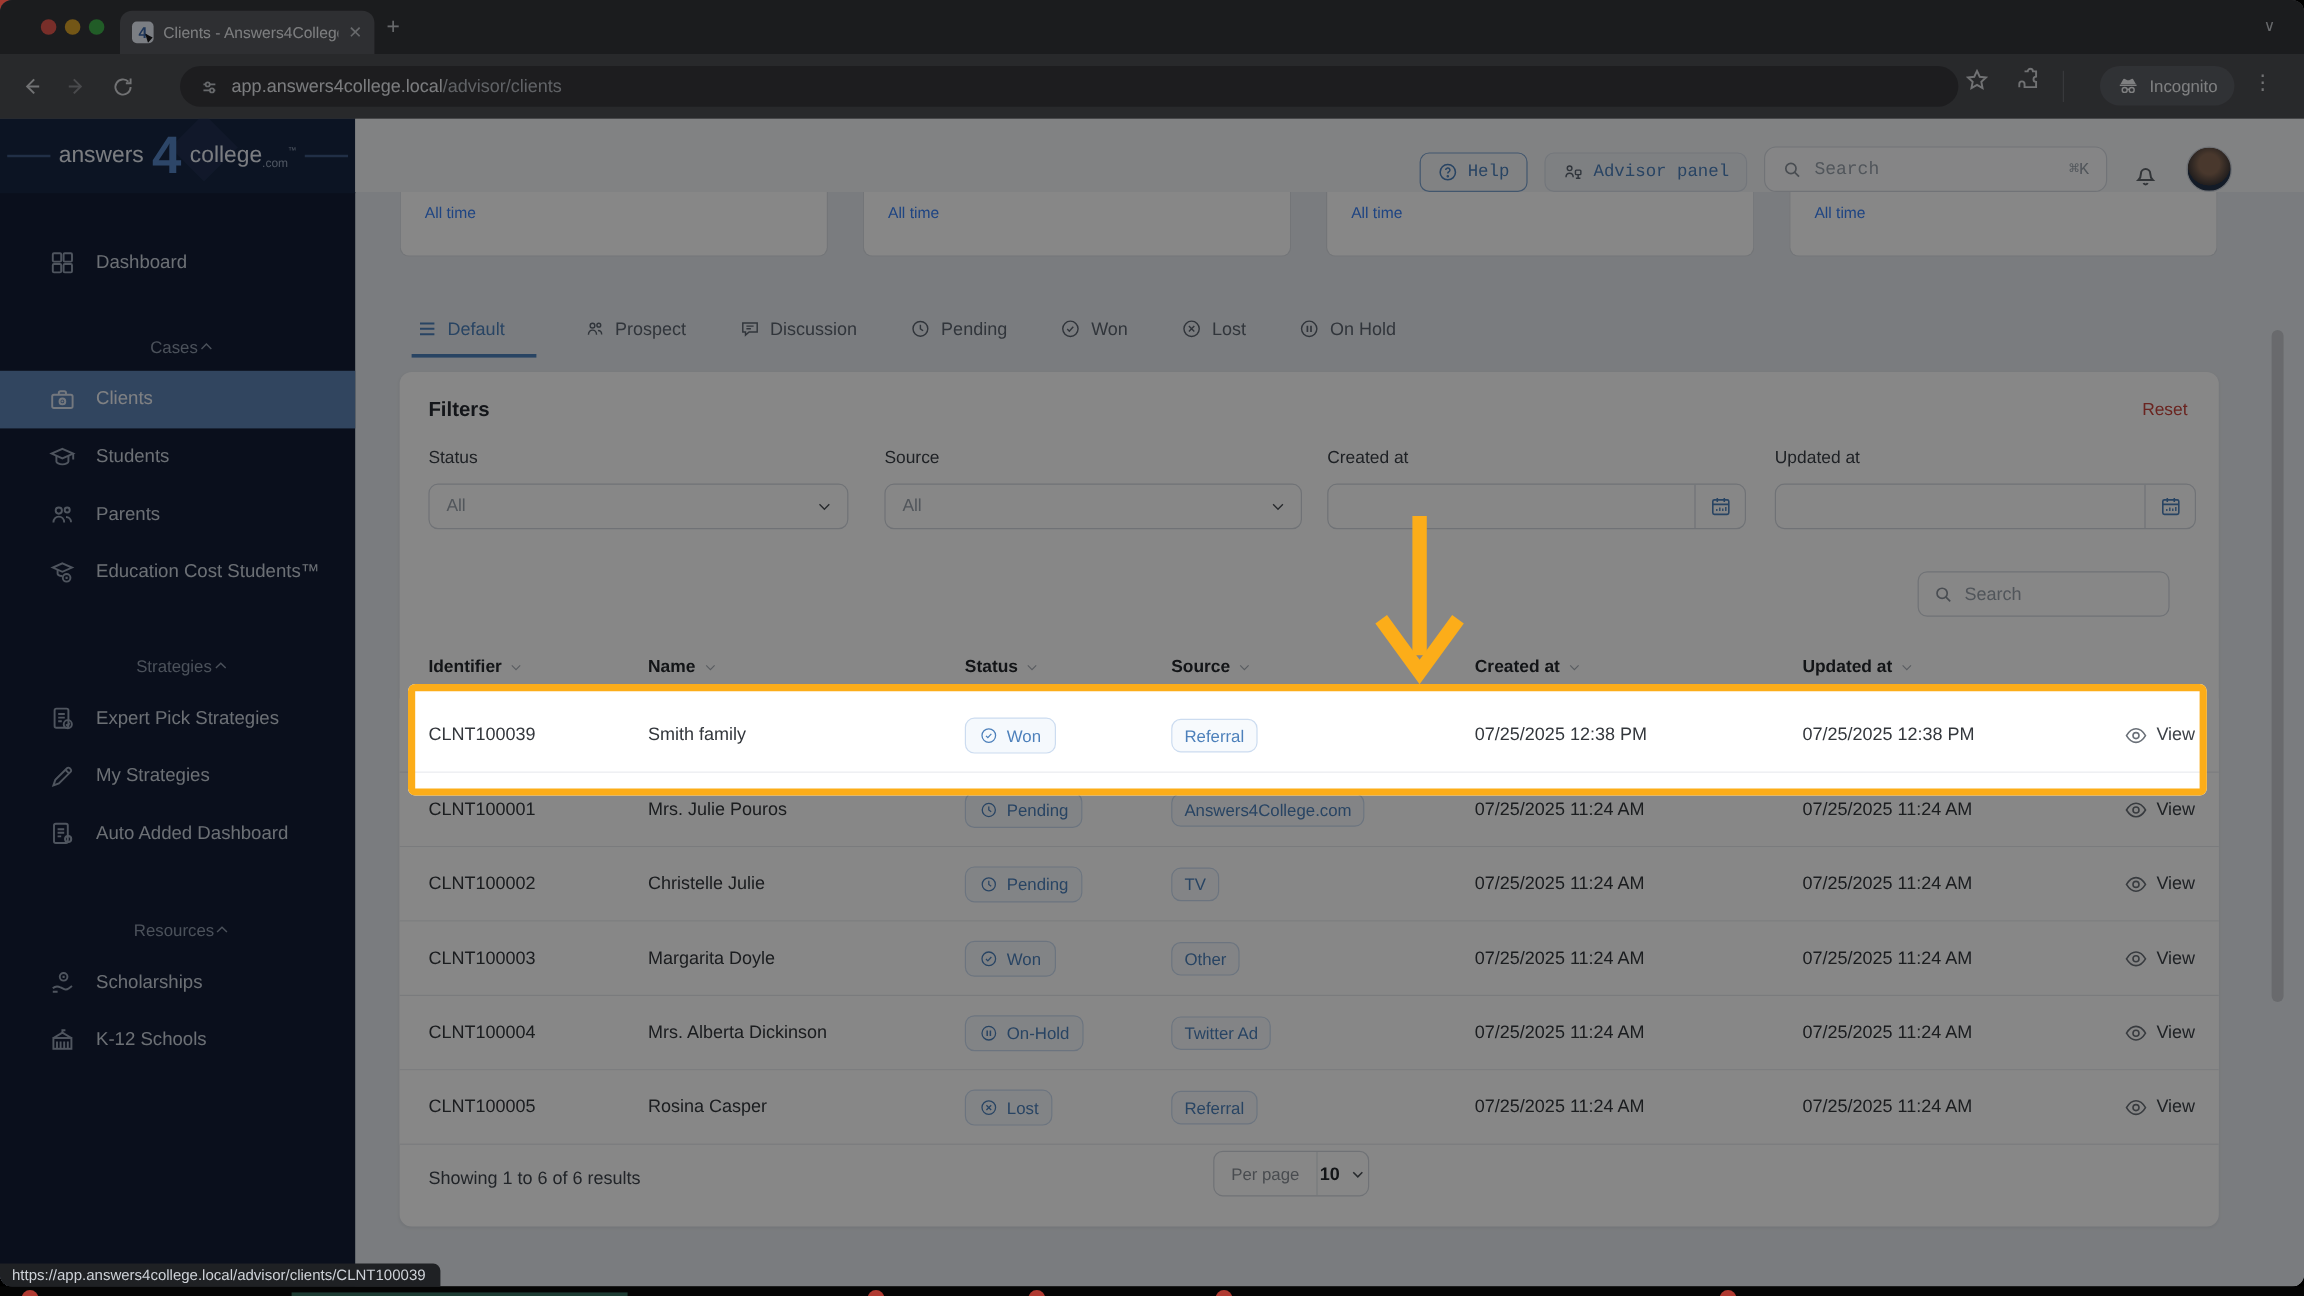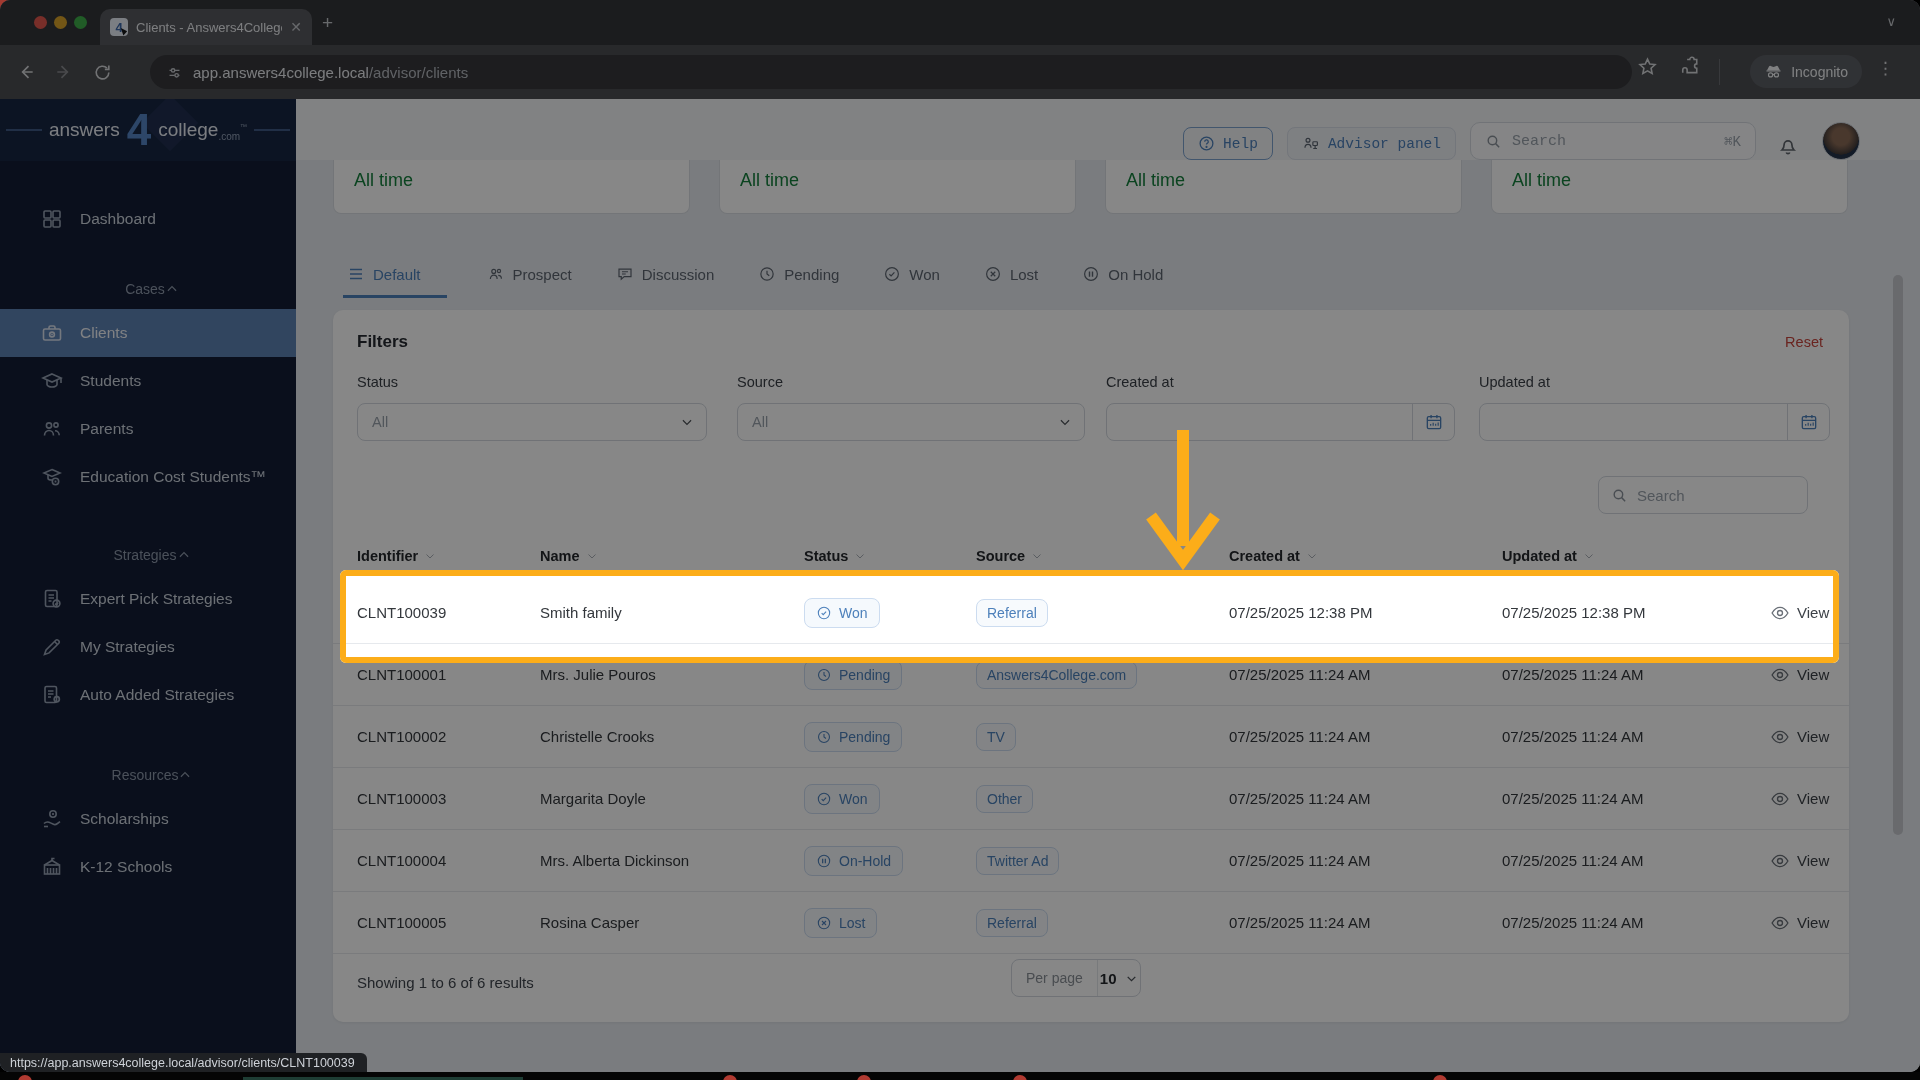--- a/index.html
+++ b/index.html
@@ -64,21 +64,21 @@
   .hdr-btn { height:33px; border-radius:8px; display:flex; align-items:center; gap:8px; padding:0 14px; font-size:14.5px; }
   #help-btn { border:1px solid #7da3cf; color:#4d80bb; background:transparent; }
   #advisor-btn { border:1px solid #d9dfe8; background:#eef1f6; color:#4d80bb; }
   #hdr-search { width:286px; height:38px; border:1px solid #d6dae1; border-radius:10px; background:#fbfcfd; display:flex; align-items:center; gap:10px; padding:0 14px; color:#9aa2ac; font-size:15px; }
   #hdr-search .spacer { flex:1; }
   #hdr-shortcut { color:#9aa2ac; font-size:14px; }
   #bell-wrap { width:26px; height:26px; color:#5f646b; margin:0 6px; }
   #avatar { width:38px; height:38px; border-radius:50%; background:radial-gradient(circle at 50% 38%, #8a6a55 0 30%, #423b3a 62%, #24334a 63%); border:1px solid #cfd4db; }
 
   
-  .tf-card { position:absolute; top:61px; width:357px; height:54px; background:#fff; border:1px solid #d9dde3; border-top:none; border-radius:0 0 8px 8px; color:#15803d; font-size:18px; padding:10px 0 0 20px; }
+  .tf-card { position:absolute; top:61px; width:357px; height:54px; background:#fff; border:1px solid #d9dde3; border-top:none; border-radius:0 0 8px 8px; color:#3b82f6; font-size:13px; padding:10px 0 0 20px; }
 
   
   #view-tabs { position:absolute; left:343px; top:160px; height:46px; display:flex; gap:36px; align-items:flex-start; }
   .vtab { display:flex; align-items:center; gap:8px; font-size:15px; color:#5d6570; padding:6px 4px 12px 4px; cursor:pointer; }
   .vtab .ti { width:18px; height:18px; }
   .vtab.active { color:#4d80bb; border-bottom:3px solid #4d80bb; padding-right:26px; }
 
   
   #card { position:absolute; left:333px; top:211px; width:1516px; height:712px; background:#fff; border-radius:10px; box-shadow:0 1px 3px rgba(20,30,50,.08); }
   #filters-title { position:absolute; left:24px; top:22px; font-size:17px; font-weight:bold; color:#272b31; }
@@ -310,21 +310,21 @@
             </div>
             <div class="side-item">
               <span class="ni">
                 <svg width="100%" height="100%" viewBox="0 0 24 24" fill="none" stroke="currentColor" stroke-width="1.6">
                   <rect x="5" y="3.5" width="11.5" height="16" rx="1.5"></rect>
                   <path d="M8 8 h5.5 M8 11 h5.5 M8 14 h3"></path>
                   <circle cx="16.8" cy="16.2" r="2.6"></circle>
                   <path d="M16.8 12.8 v1 M16.8 18.6 v1 M13.8 16.2 h1 M18.8 16.2 h1 M14.7 14.1 l.7.7 M18.2 17.6 l.7.7 M14.7 18.3 l.7-.7 M18.2 14.8 l.7-.7"></path>
                 </svg>
               </span>
-              <span>Auto Added Strategies</span>
+              <span>Auto Added Dashboard</span>
             </div>
             <div class="side-section mt36">
               <span>Resources</span>
               <span class="chev">
                 <svg width="100%" height="100%" viewBox="0 0 24 24" fill="none" stroke="currentColor" stroke-width="1.6">
                   <path d="M5 15 L12 8 L19 15" stroke-width="2"></path>
                 </svg>
               </span>
             </div>
             <div class="side-item">
@@ -617,21 +617,21 @@
                   <svg width="100%" height="100%" viewBox="0 0 24 24" fill="none" stroke="currentColor" stroke-width="1.6">
                     <path d="M2.5 12 C5.5 7 9 5.2 12 5.2 s6.5 1.8 9.5 6.8 c-3 5-6.5 6.8-9.5 6.8 S5.5 17 2.5 12 z"></path>
                     <circle cx="12" cy="12" r="3"></circle>
                   </svg>
                 </span>
                 <span>View</span>
               </div>
             </div>
             <div class="trow tgrid">
               <div>CLNT100002</div>
-              <div>Christelle Crooks</div>
+              <div>Christelle Julie</div>
               <div><span class="badge">
                   <span class="bi">
                     <svg width="100%" height="100%" viewBox="0 0 24 24" fill="none" stroke="currentColor" stroke-width="1.6">
                       <circle cx="12" cy="12" r="8.2"></circle>
                       <path d="M12 7.5 V12 l3 2.2"></path>
                     </svg>
                   </span>
                   <span>Pending</span>
                 </span></div>
               <div><span class="src-badge">TV</span></div>

